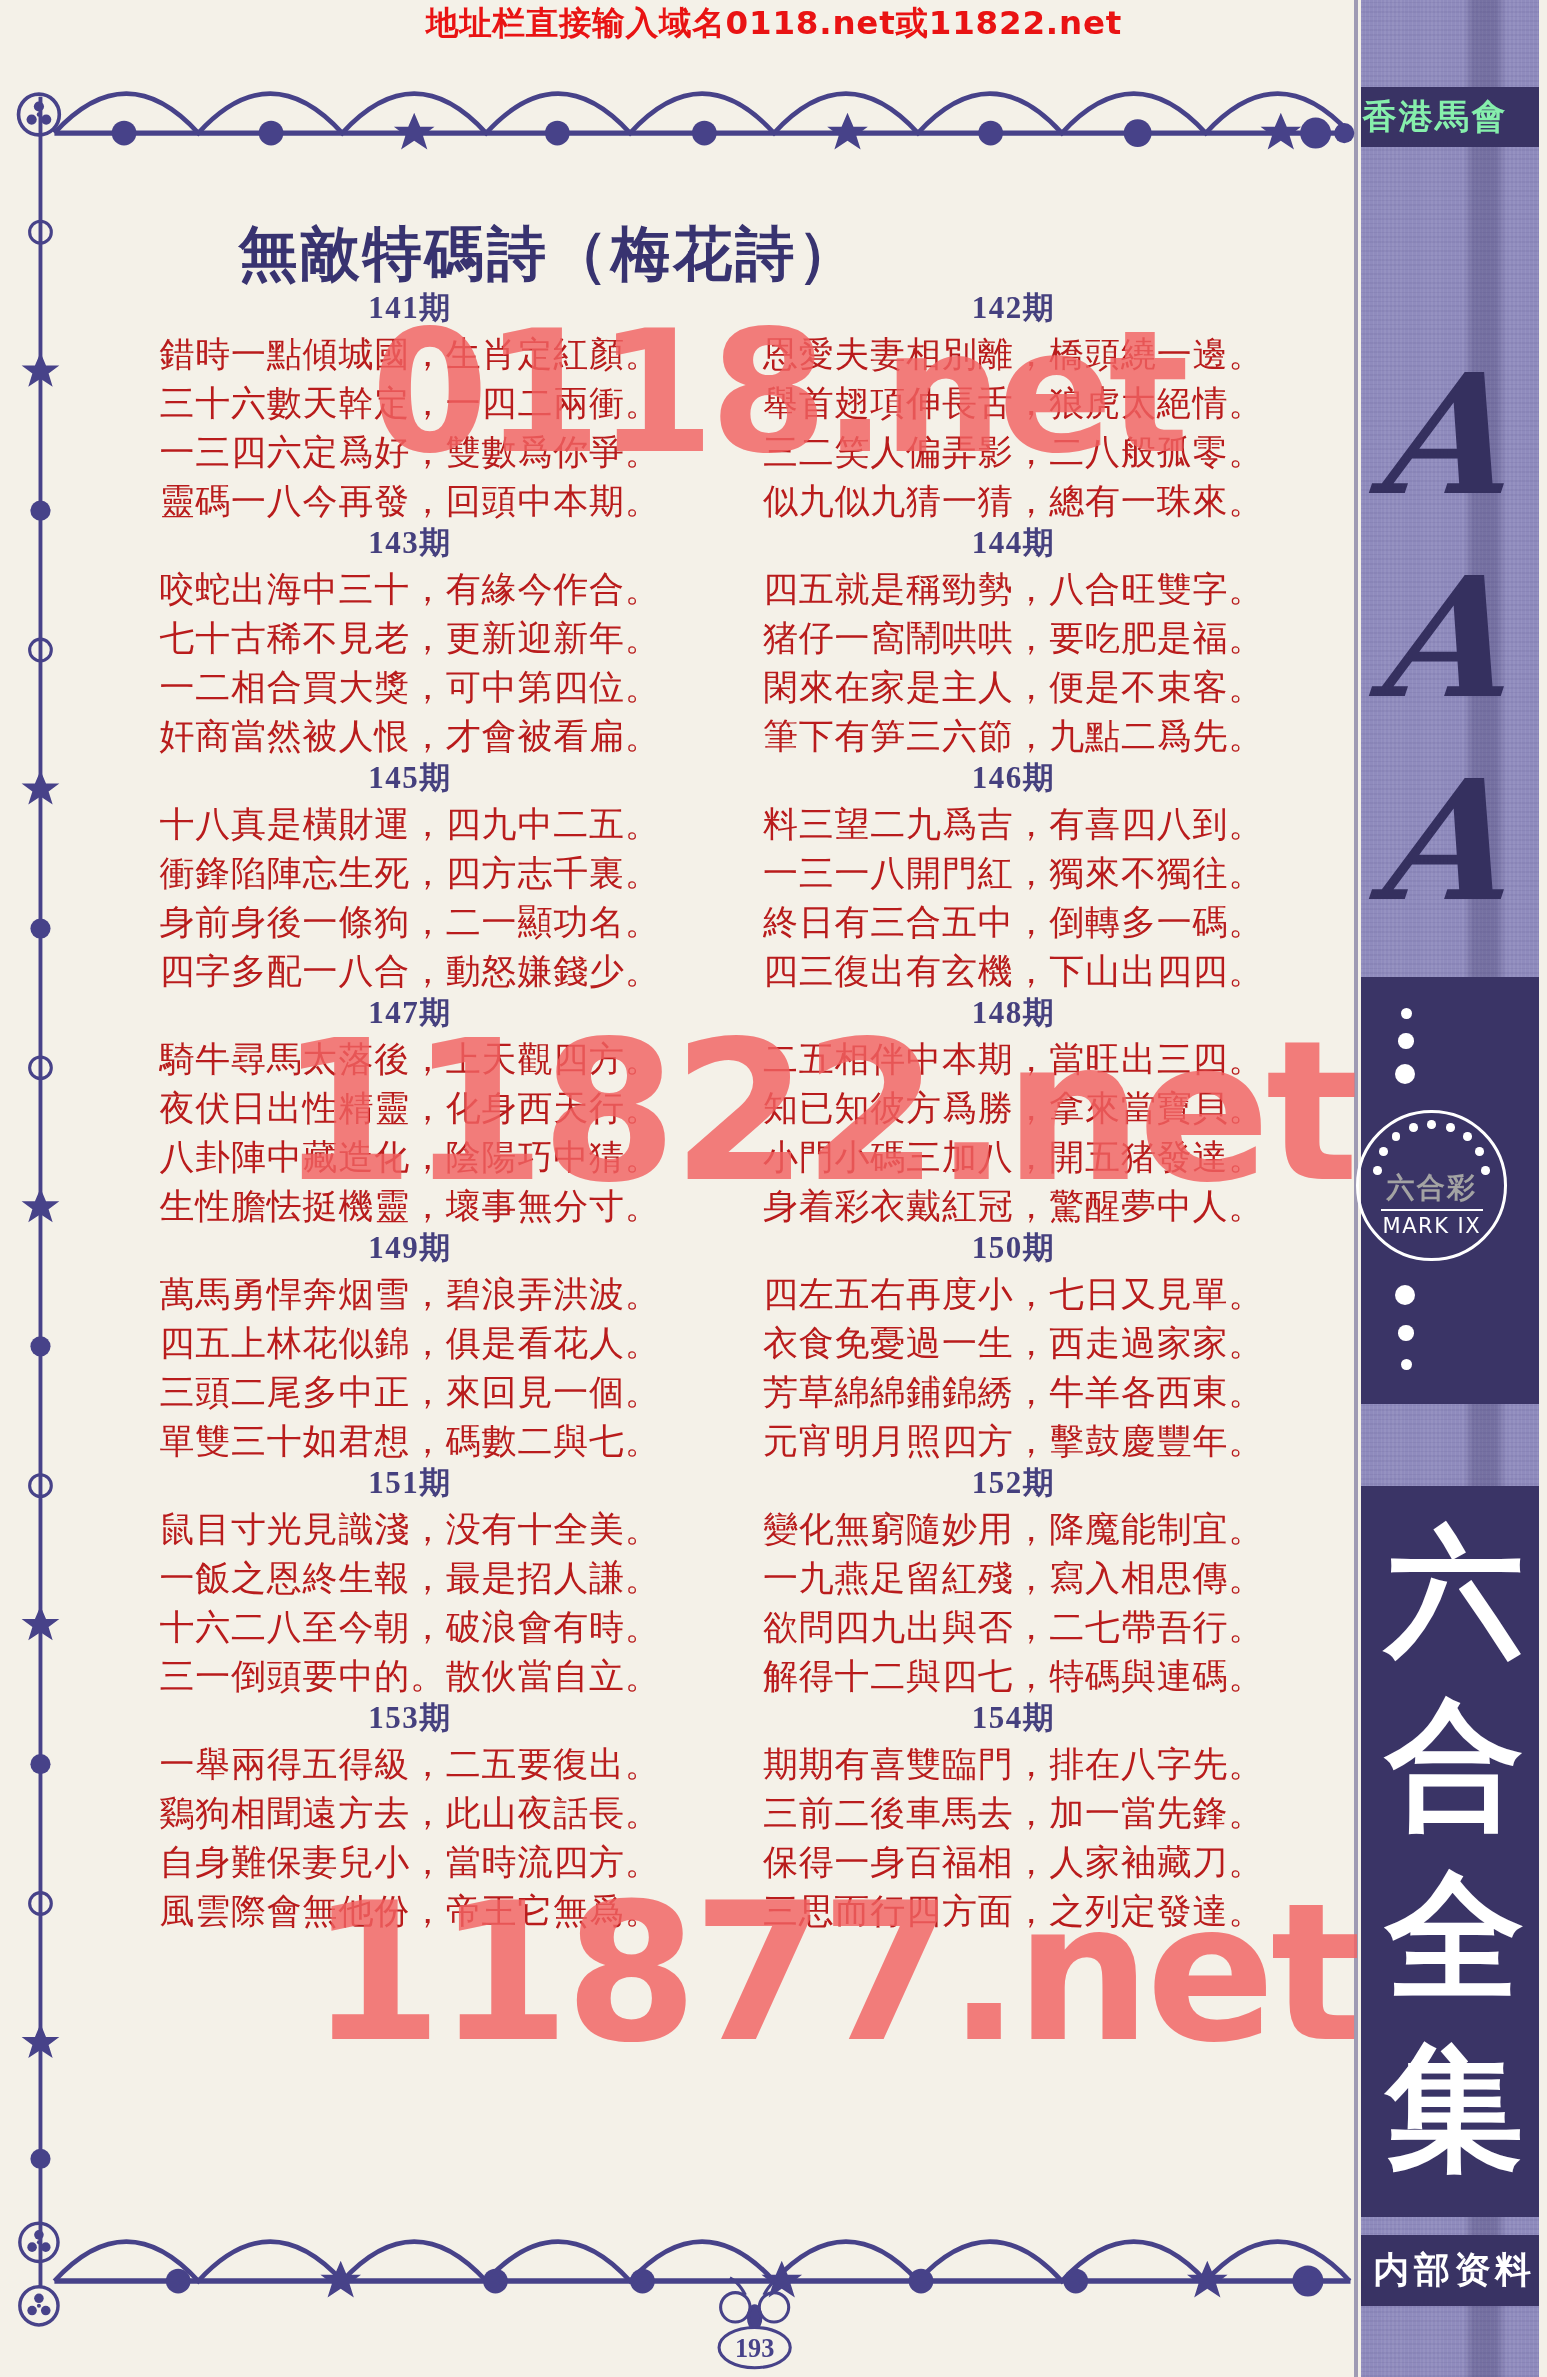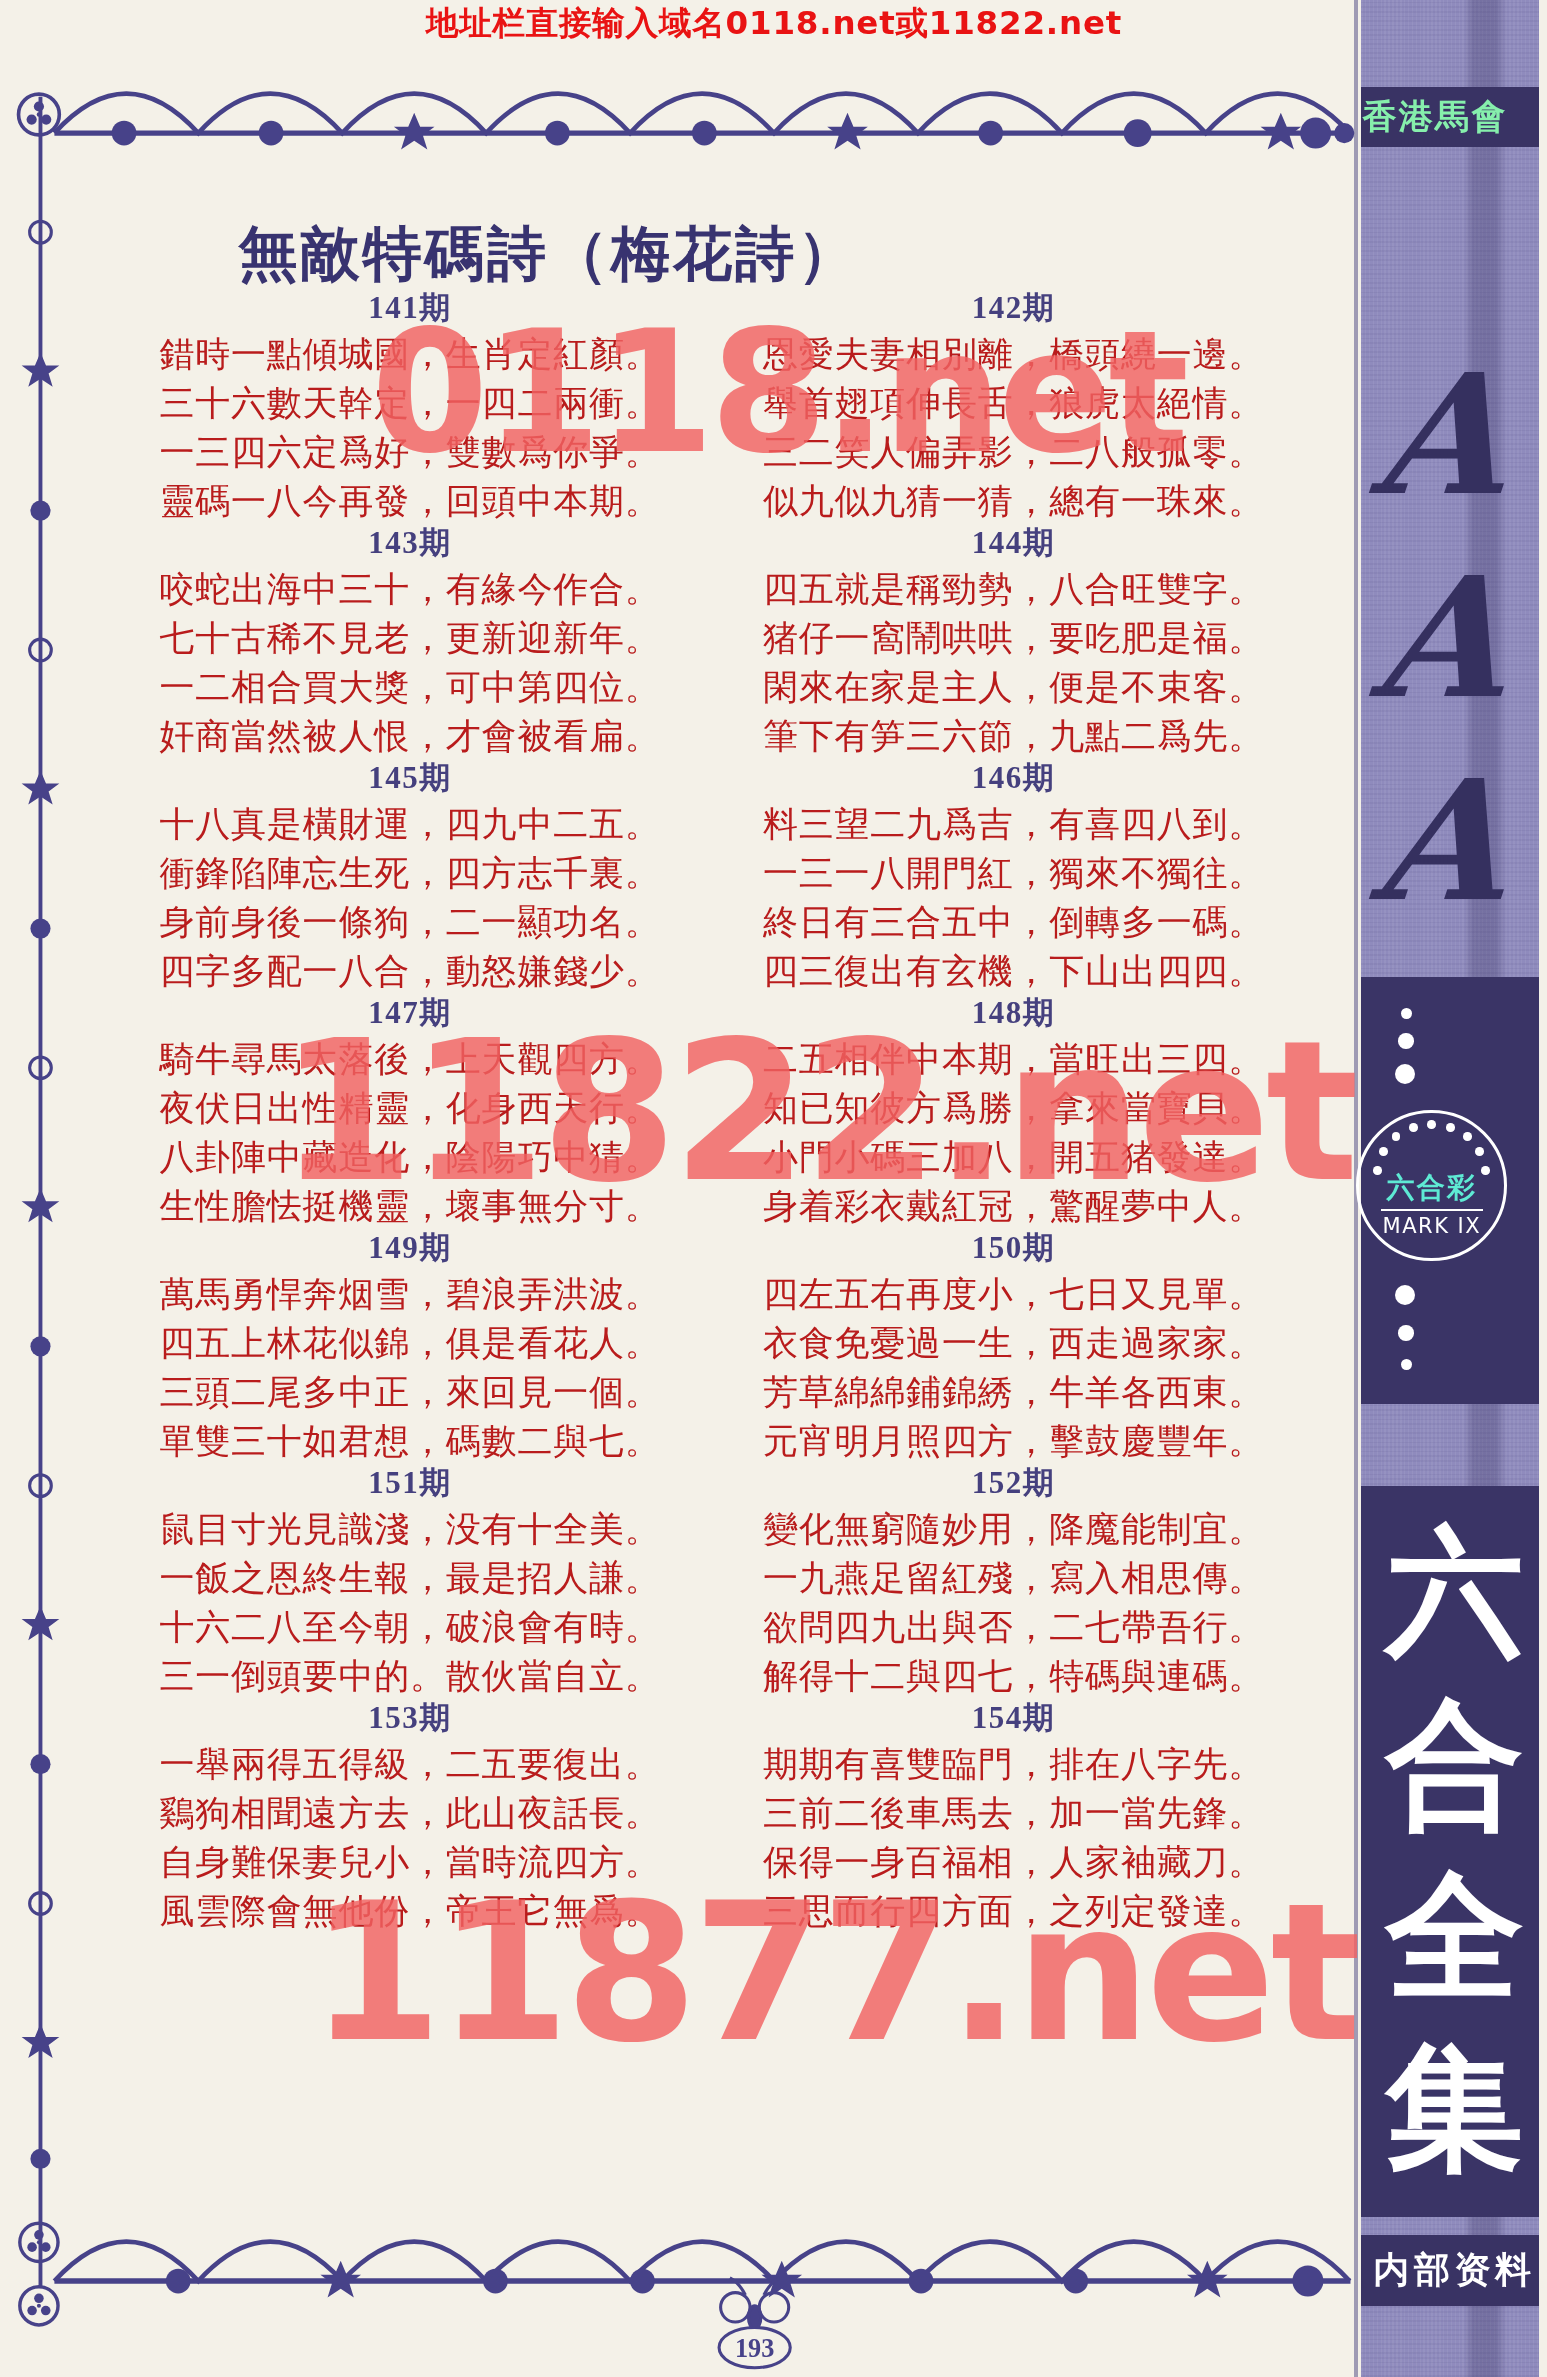--- a/index.html
+++ b/index.html
@@ -62,21 +62,21 @@
     display:block;font-size:166px;line-height:203px;font-style:italic;font-weight:bold;
     color:#35305f;font-family:"DejaVu Serif",serif;transform:skewX(-8deg);
   }
   .sb-panel1{position:absolute;top:977px;left:0;width:100%;height:427px;background:#3a3466;}
   .sb-panel1 .dot{position:absolute;background:#fff;border-radius:50%;}
   .logo-circle{
     position:absolute;left:-4.6px;top:133px;width:145px;height:145px;
     border:3.1px solid #fff;border-radius:50%;
   }
   .logo-circle .mdot{position:absolute;width:8.5px;height:8.5px;background:#fff;border-radius:50%;}
-  .logo-name{position:absolute;top:56px;width:100%;text-align:center;color:#5eead4;font-size:28px;font-weight:bold;letter-spacing:2.3px;}
+  .logo-name{position:absolute;top:56px;width:100%;text-align:center;color:#a3a3a3;font-size:28px;font-weight:bold;letter-spacing:2.3px;}
   .logo-underline{position:absolute;top:96px;left:21.7px;width:102px;border-top:2.3px solid #fff;}
   .logo-sub{position:absolute;top:101px;width:100%;text-align:center;color:#fff;font-size:21px;font-family:"DejaVu Sans",sans-serif;letter-spacing:1.5px;}
   .sb-panel2{position:absolute;top:1486px;left:0;width:100%;height:731px;background:#3a3466;}
   .series{position:absolute;top:21.7px;width:100%;text-align:center;}
   .series .ch{display:block;font-size:138px;line-height:172px;color:#fff;font-weight:bold;}
   .sb-band2{
     position:absolute;top:2235px;left:0;width:100%;height:71px;background:#393364;
     color:#fff;font-size:36px;font-weight:bold;letter-spacing:4.6px;line-height:71px;text-align:center;
   }
   

